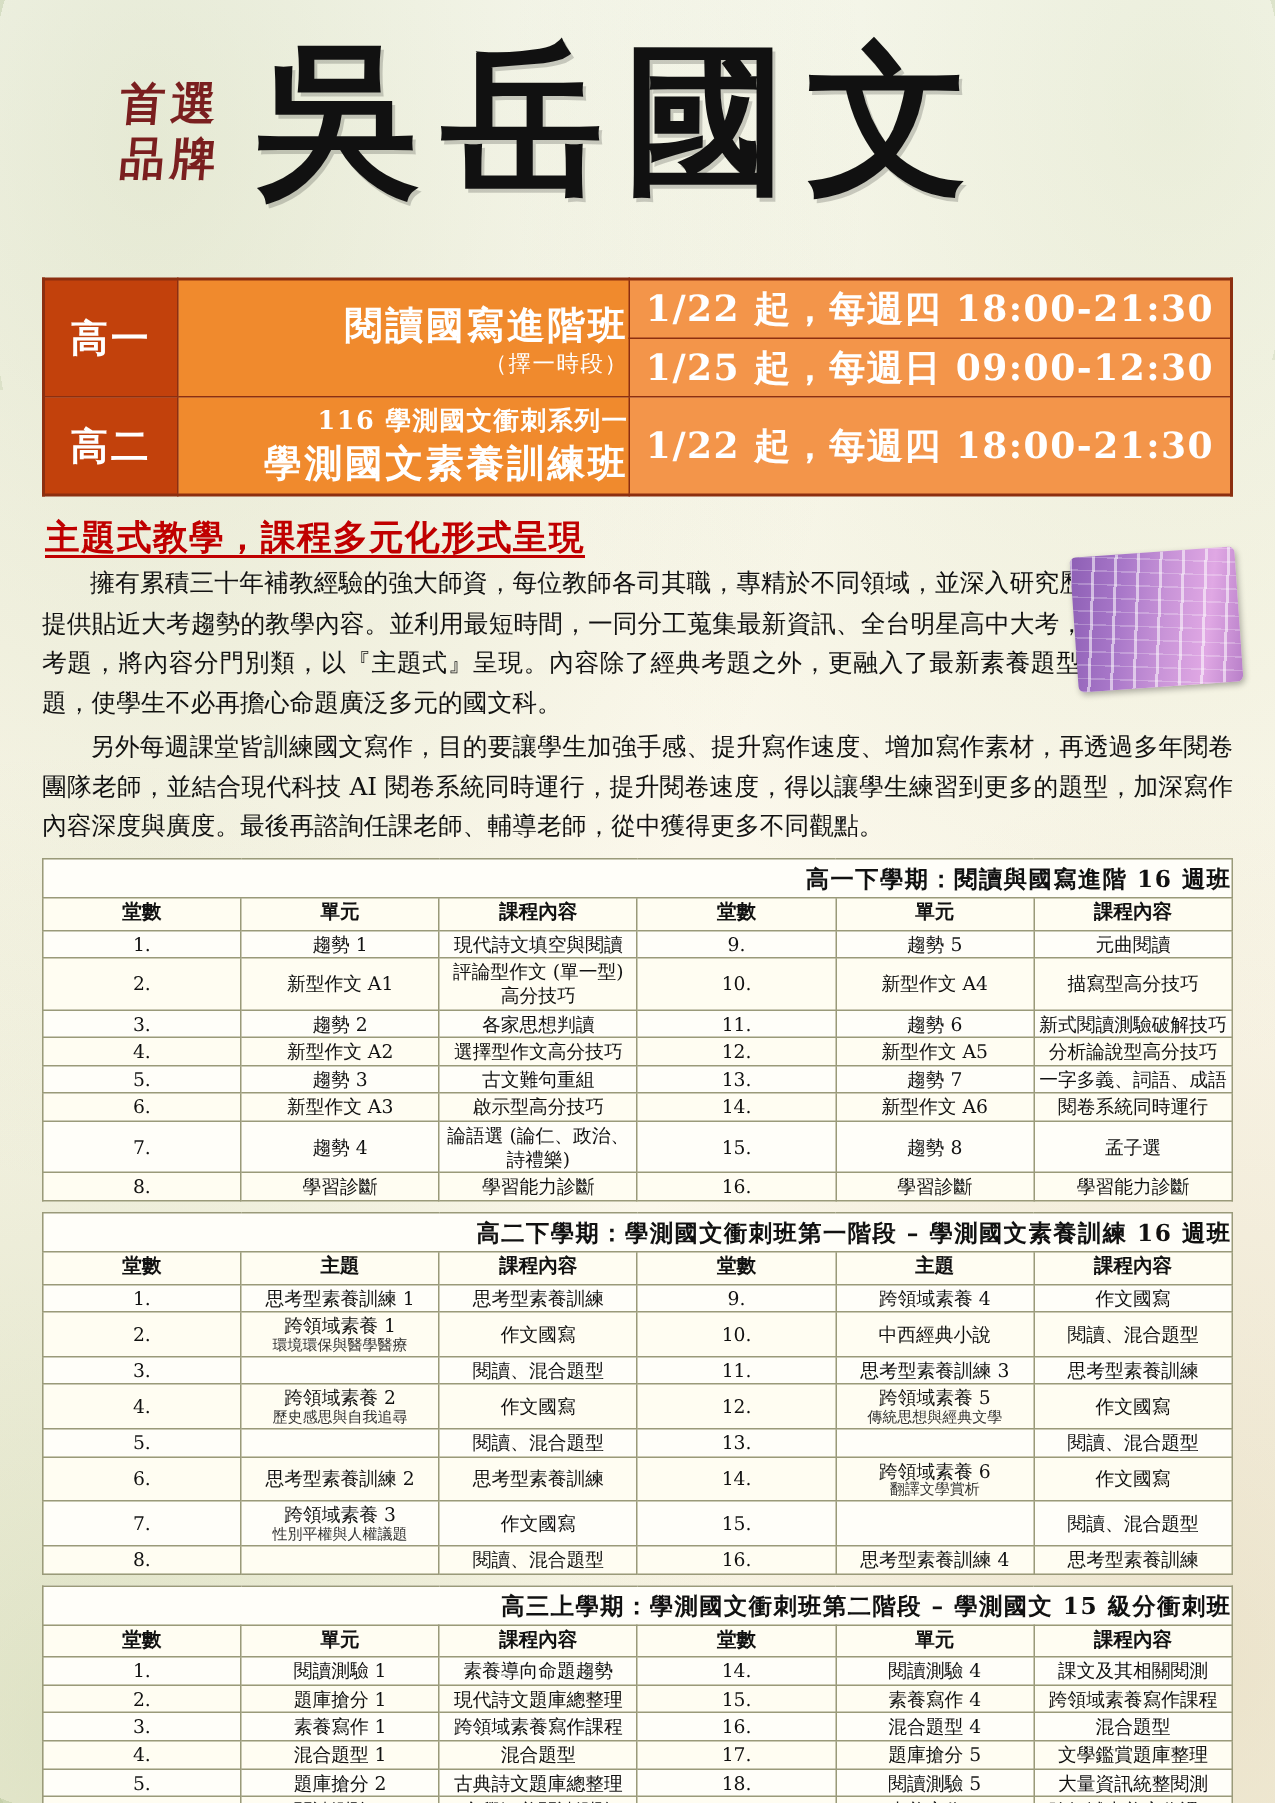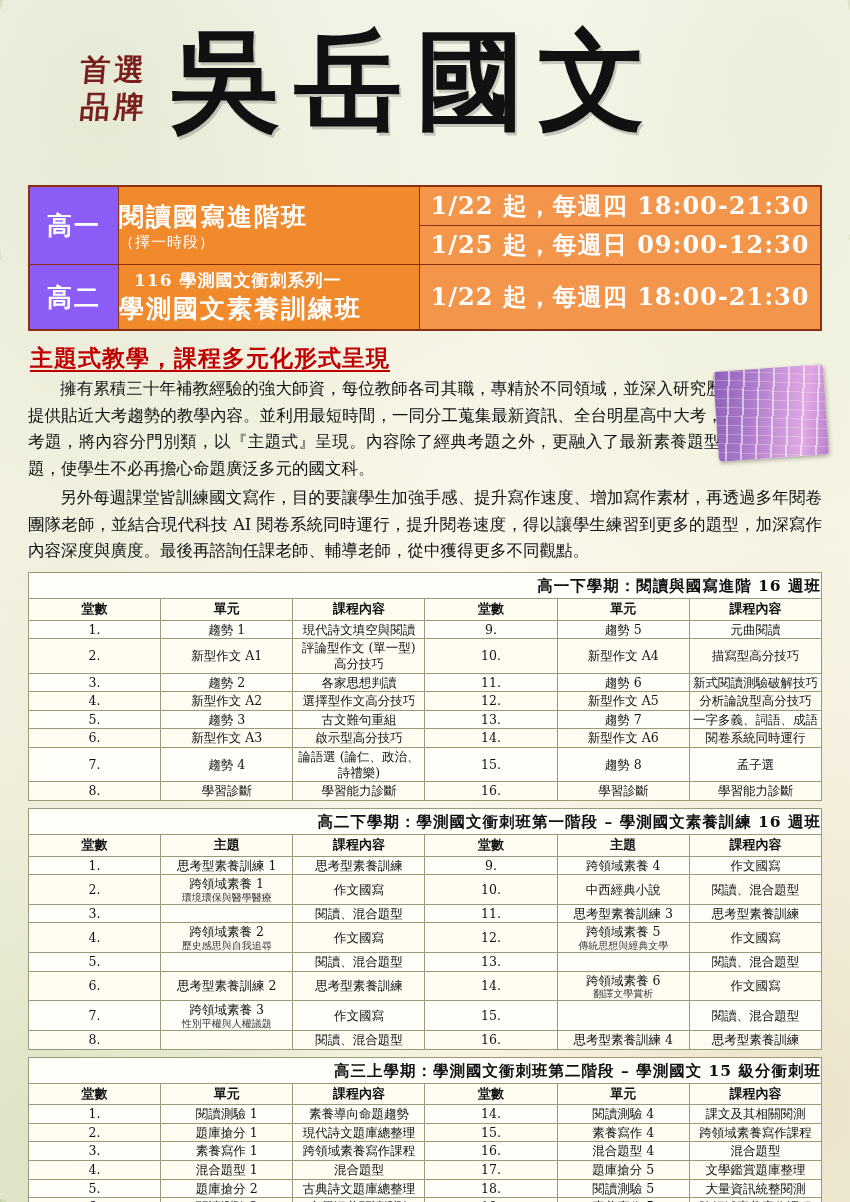--- a/index.html
+++ b/index.html
@@ -54,26 +54,26 @@
     text-shadow:2px 3px 0 rgba(0,0,0,.18);
   }
 
   
   .sched{
     margin:0 28px;border:2px solid #8c2f10;border-collapse:collapse;width:794px;
     table-layout:fixed;
   }
   .sched td{border:1px solid #8c2f10;padding:0;}
   .sched .grade{
-    background:#8b5cf6;color:#fff;text-align:center;width:88px;
+    background:#c2410c;color:#fff;text-align:center;width:88px;
     font-family:"DejaVu Serif","Liberation Serif",serif;font-weight:bold;font-size:25px;
     letter-spacing:2px;
   }
   .sched .cname{
-    background:#f08a2d;color:#fff;text-align:left;width:300px;padding:4px 0;
+    background:#f08a2d;color:#fff;text-align:right;width:300px;padding:4px 0;
     font-family:"DejaVu Serif","Liberation Serif",serif;
     margin-left:32px;
   }
   .sched .cname .l1{font-size:25px;font-weight:bold;letter-spacing:2px;}
   .sched .cname .l2{font-size:15px;letter-spacing:1px;}
   .sched .cname .s1{font-size:17px;font-weight:bold;letter-spacing:1px;padding-left:15px;}
   .sched .time{
     background:#f3954a;color:#fff;text-align:center;
     font-family:"DejaVu Serif","Liberation Serif",serif;
     font-weight:bold;font-size:24px;letter-spacing:1px;padding:3px 0;

